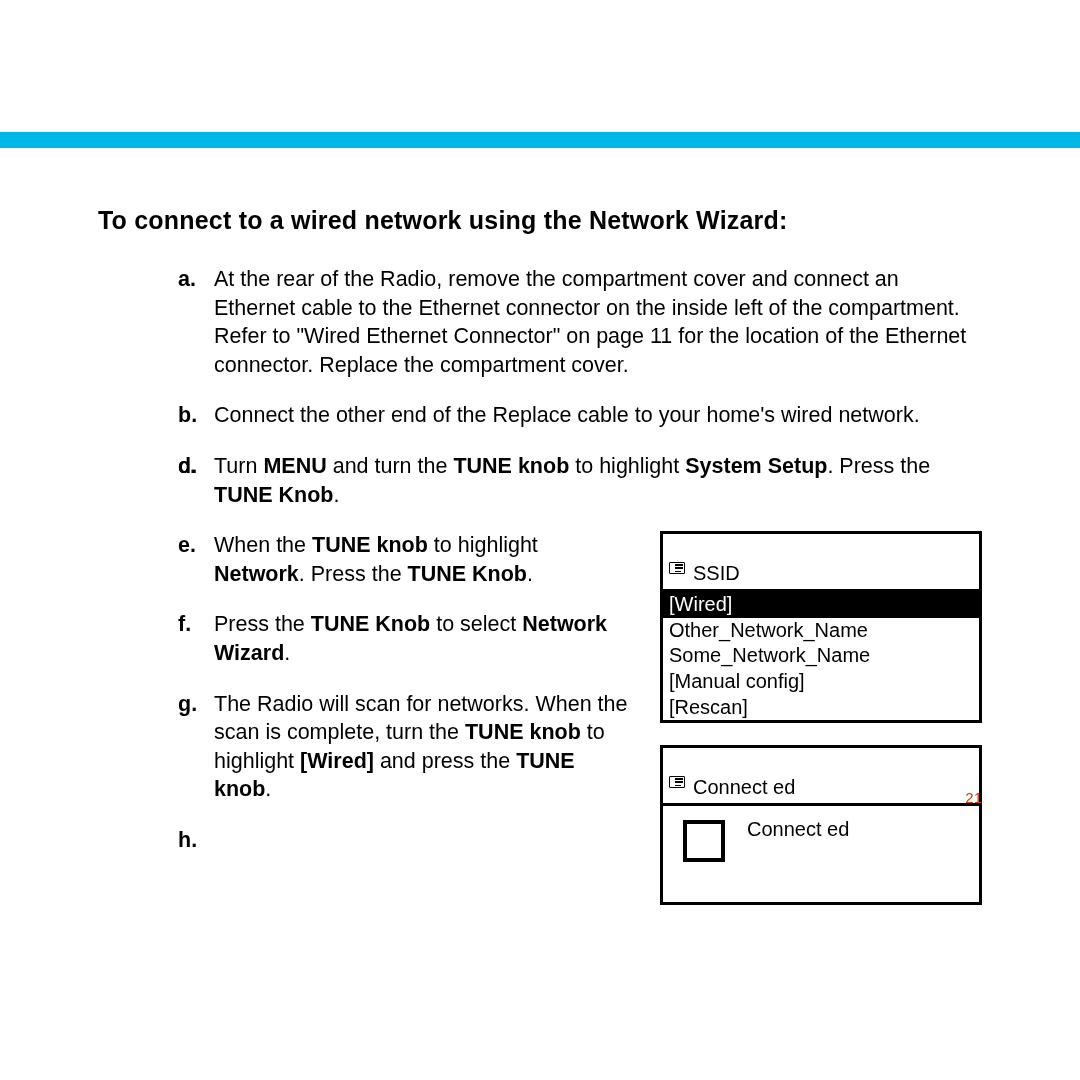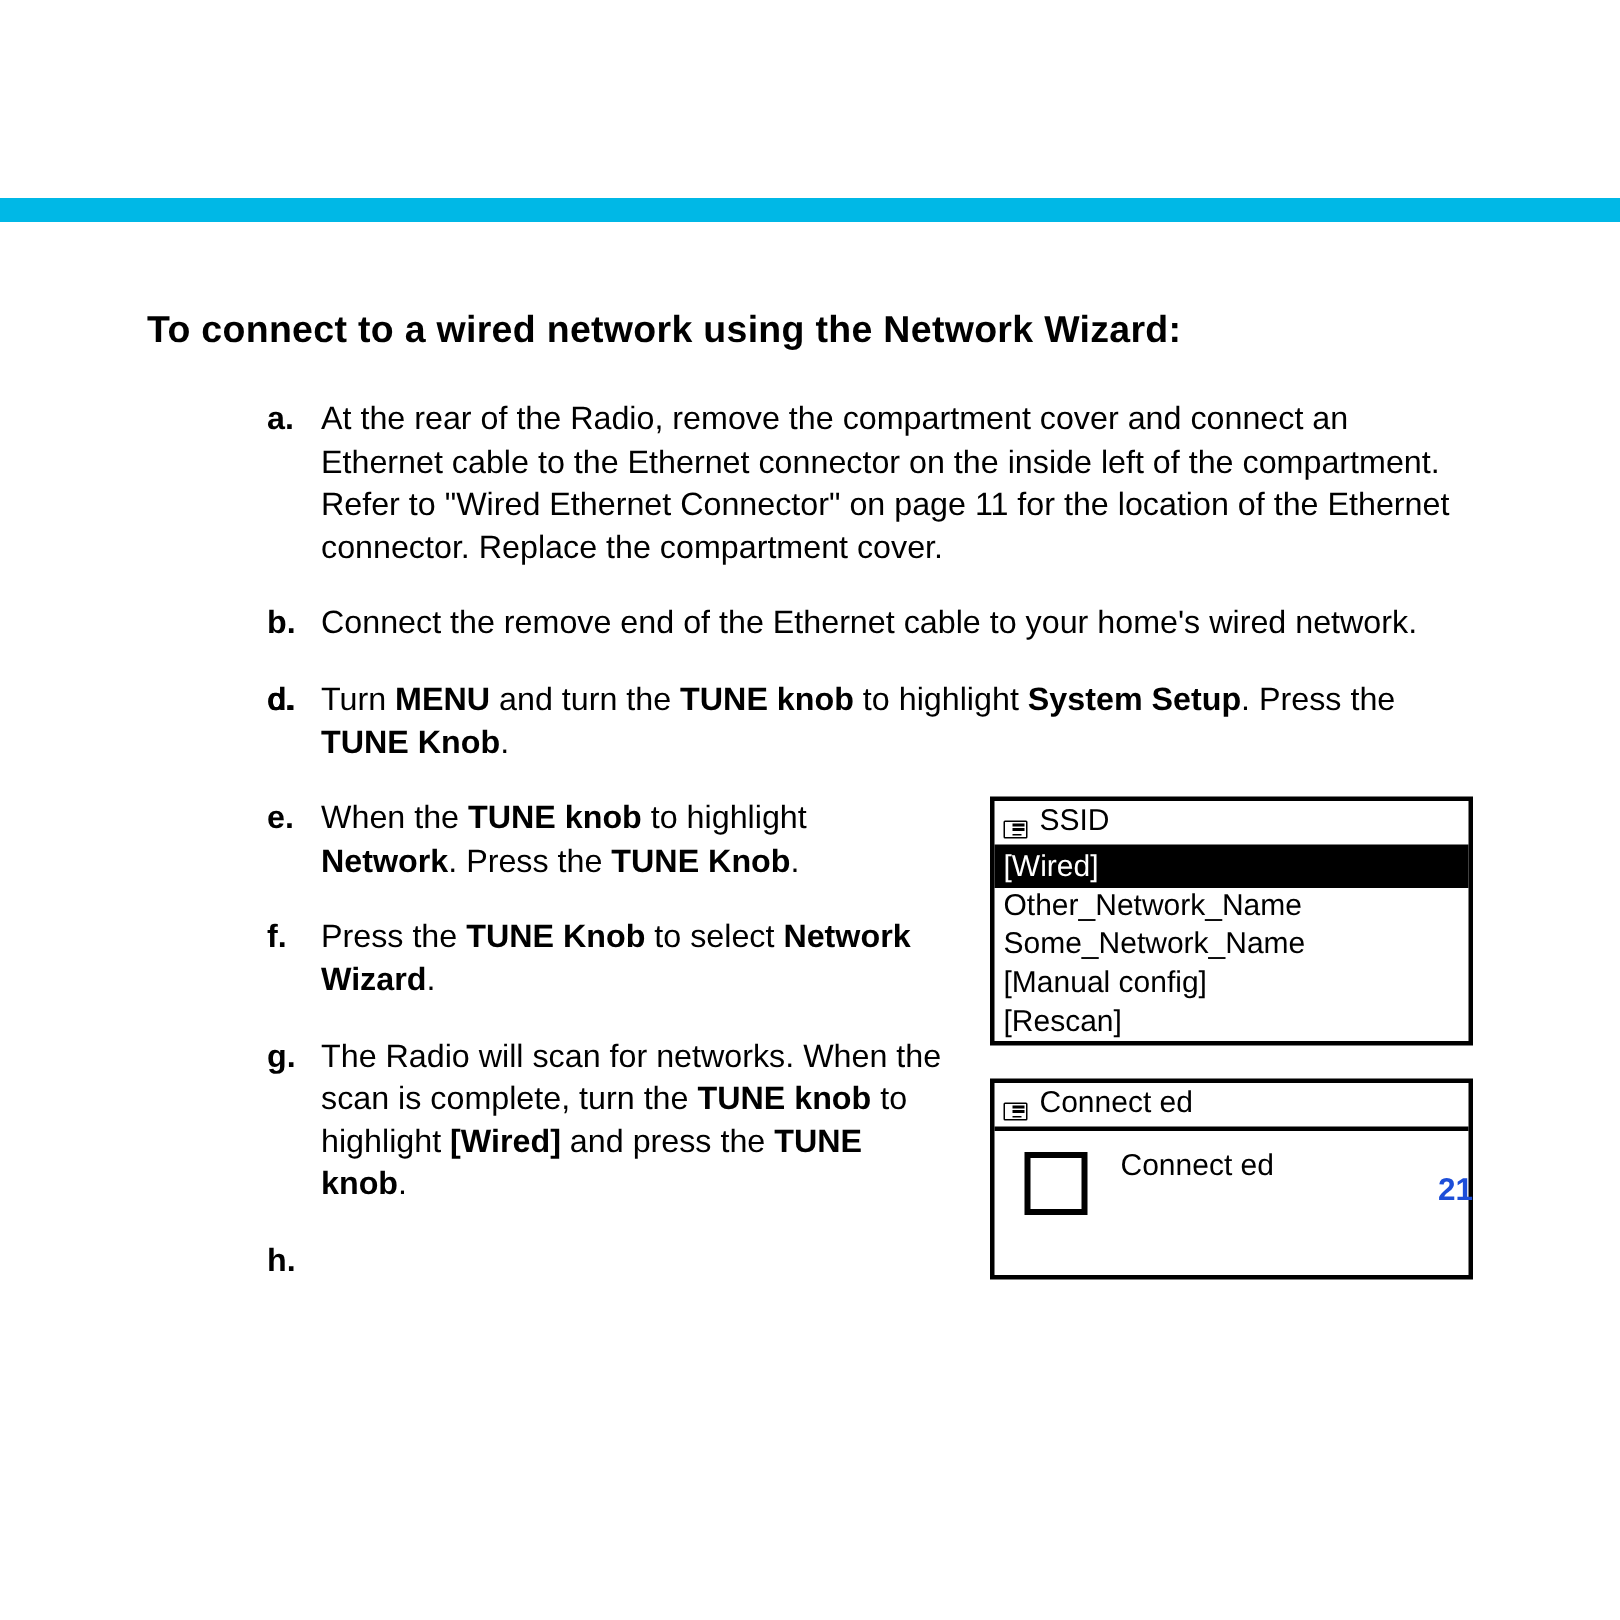--- a/index.html
+++ b/index.html
@@ -71,22 +71,23 @@
   .screen {
     border: 3px solid #000;
     margin-bottom: 22px;
     font-family: Arial, Helvetica, sans-serif;
     font-size: 20px;
   }
   .screen-header {
     border-bottom: 3px solid #000;
     padding: 2px 6px 4px 6px;
     display: flex;
-    align-items: flex-end;
+    align-items: flex-start;
     gap: 8px;
+    margin-top: 26px;
   }
   .list-icon {
     display: inline-block;
     width: 16px;
     flex-shrink: 0;
   }
   .list-icon-inner {
     display: block;
     border: 1.5px solid #000;
     border-radius: 1px;
@@ -123,44 +124,44 @@
   .square-icon {
     width: 34px;
     height: 34px;
     border: 4px solid #000;
     margin-top: 2px;
   }
   .page-num {
     position: absolute;
     bottom: 34px;
     right: 98px;
-    color: #1d4ed8;
-    font-weight: bold;
-    font-size: 21px;
+    color: #c2410c;
+    font-weight: normal;
+    font-size: 15px;
   }
 </style>
 </head>
 <body>
 
 <div class="page">
   <div class="cyan-bar"></div>
 
   <div class="content">
     <h1>To connect to a wired network using the Network Wizard:</h1>
 
     <ol class="steps">
 
       <li>
         <span class="marker">a.</span>
         <span>At the rear of the Radio, remove the compartment cover and connect an Ethernet cable to the Ethernet connector on the inside left of the compartment. Refer to "Wired Ethernet Connector" on page 11 for the location of the Ethernet connector. Replace the compartment cover.</span>
       </li>
 
       <li>
         <span class="marker">b.</span>
-        <span>Connect the remove end of the Ethernet cable to your home's wired network.</span>
+        <span>Connect the other end of the Replace cable to your home's wired network.</span>
       </li>
 
       <li>
         <span class="marker">c.</span>
       </li>
 
       <li>
         <span class="marker">d.</span>
         <span><span>Turn </span><span class="bold">MENU</span><span> and turn the </span><span class="bold">TUNE knob</span><span> to highlight </span><span class="bold">System Setup</span><span>. Press the </span><span class="bold">TUNE Knob</span><span>.</span></span>
       </li>

